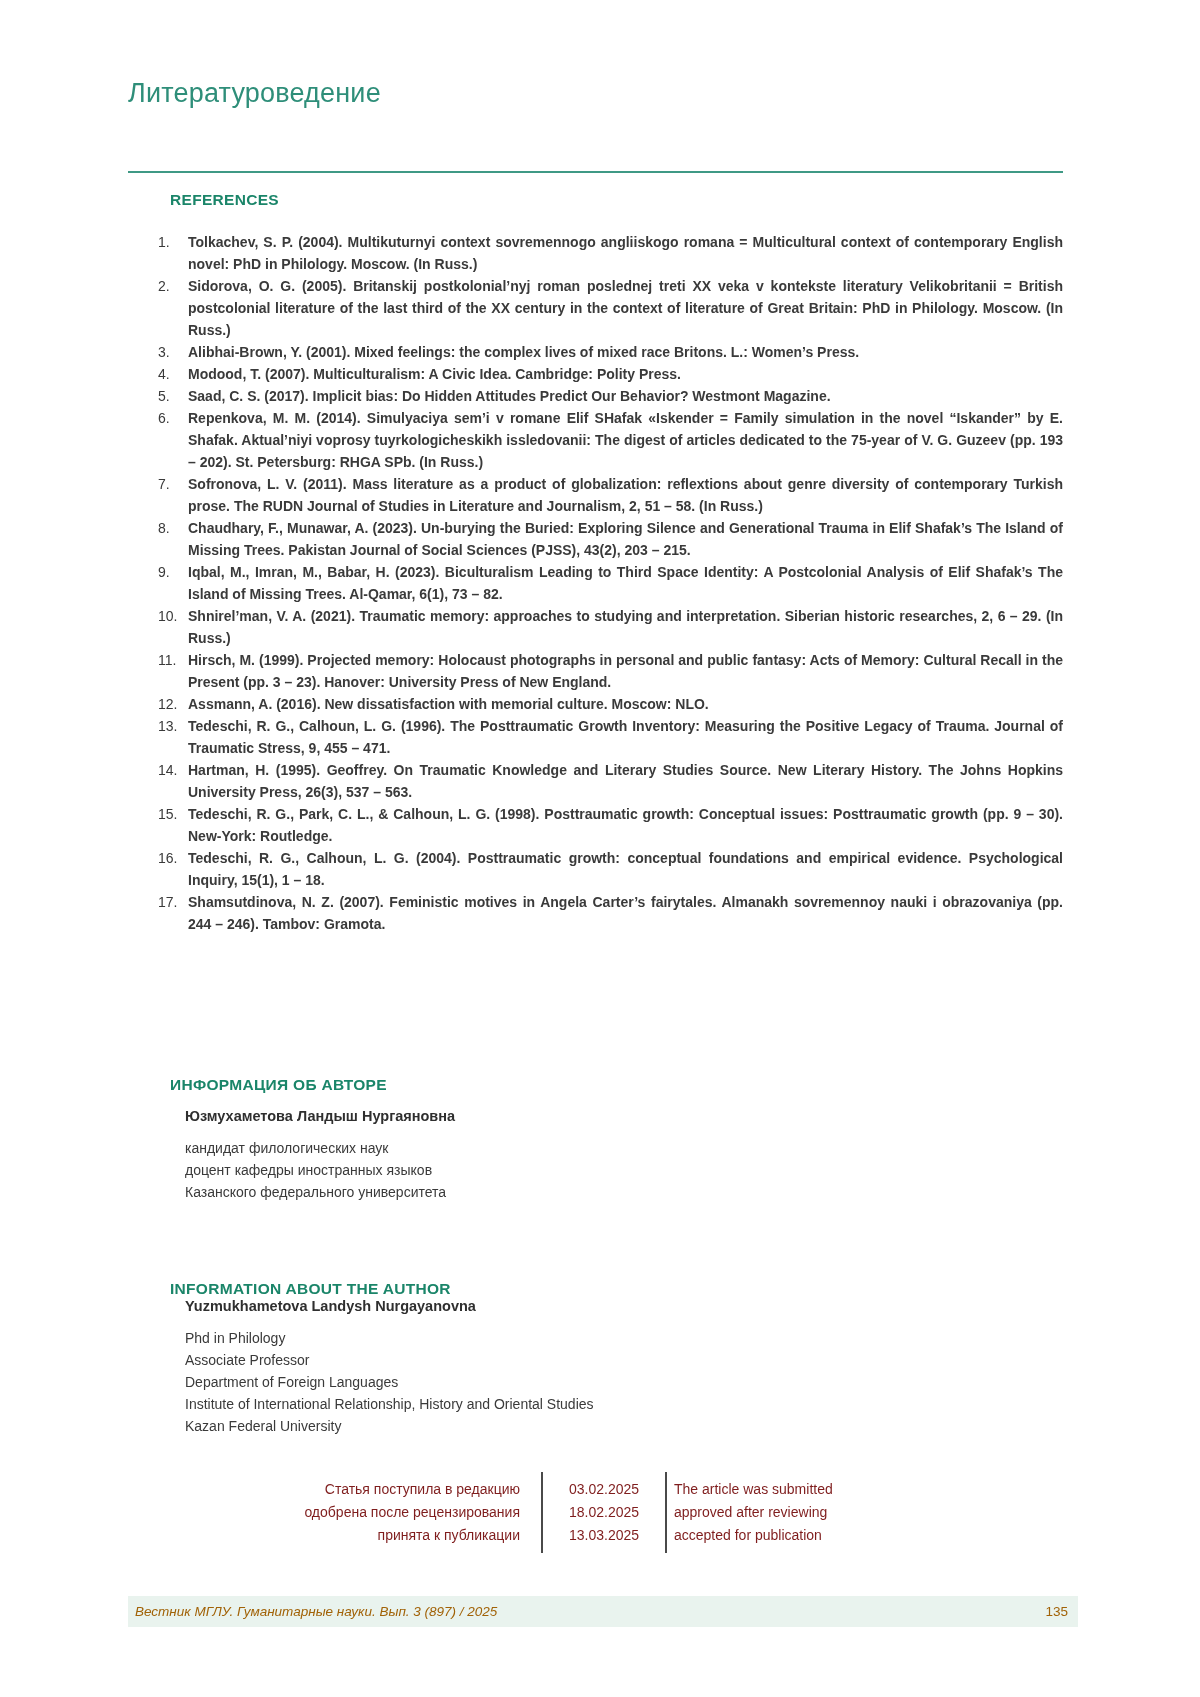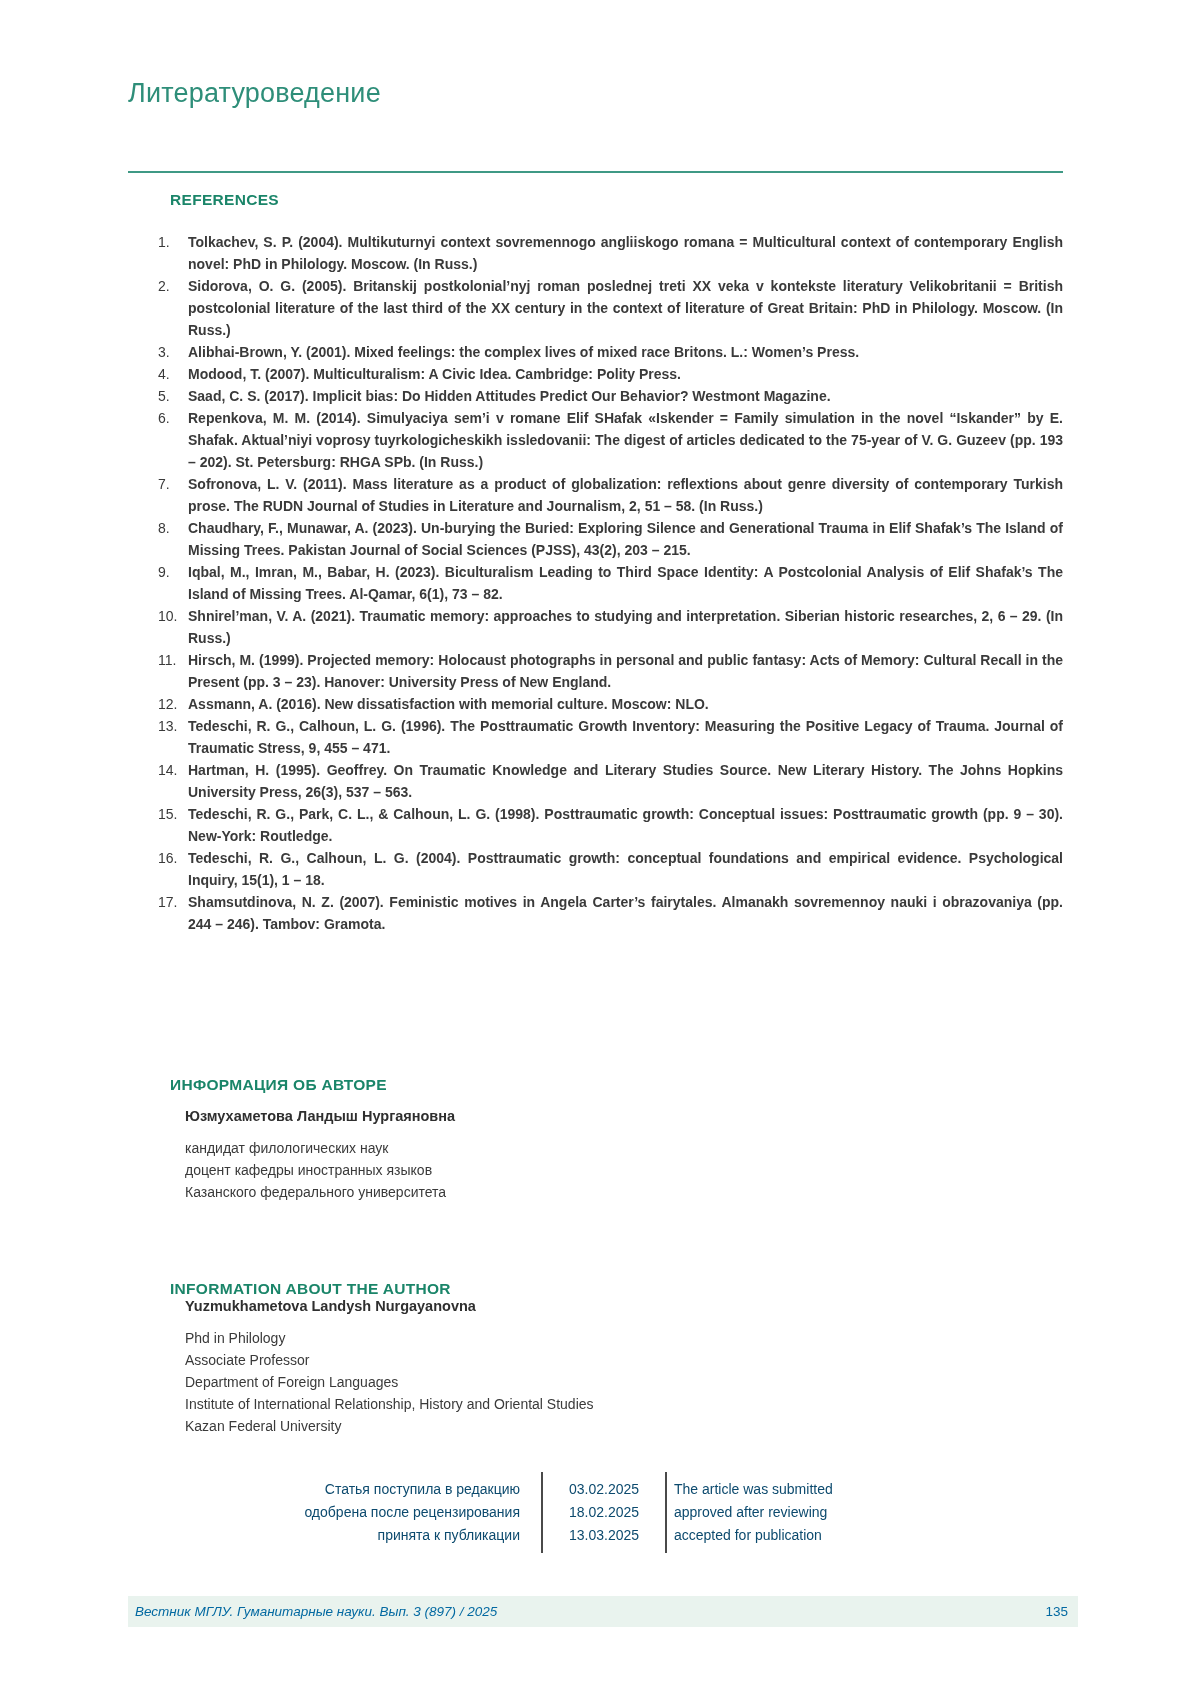--- a/index.html
+++ b/index.html
@@ -76,21 +76,21 @@
   .author-lines { font-size: 14px; line-height: 22px; color: #3a3a3a; }
 
   .dates-block {
     position: absolute;
     left: 128px;
     top: 1472px;
     display: flex;
     align-items: stretch;
     font-size: 14px;
     line-height: 23px;
-    color: #0c4a6e;
+    color: #7f1d1d;
   }
   .dates-ru { width: 392px; text-align: right; margin-right: 21px; padding: 6px 0; }
   .dates-mid {
     text-align: center;
     border-left: 2px solid #4a4a4a;
     border-right: 2px solid #4a4a4a;
     padding: 6px 23px;
     min-width: 76px;
   }
   .dates-en { padding: 6px 0 6px 7px; text-align: left; }
@@ -101,21 +101,21 @@
     top: 1596px;
     width: 950px;
     height: 31px;
     background: #e9f3ee;
     display: flex;
     align-items: center;
     justify-content: space-between;
     padding: 0 10px 0 7px;
     box-sizing: border-box;
     font-size: 13.5px;
-    color: #0369a1;
+    color: #a16207;
   }
   .footer-journal { font-style: italic; }
   .footer-page { font-weight: 400; }
 </style>
 </head>
 <body>
 
 <div class="page">
 
   <h1 class="category-title">Литературоведение</h1>

